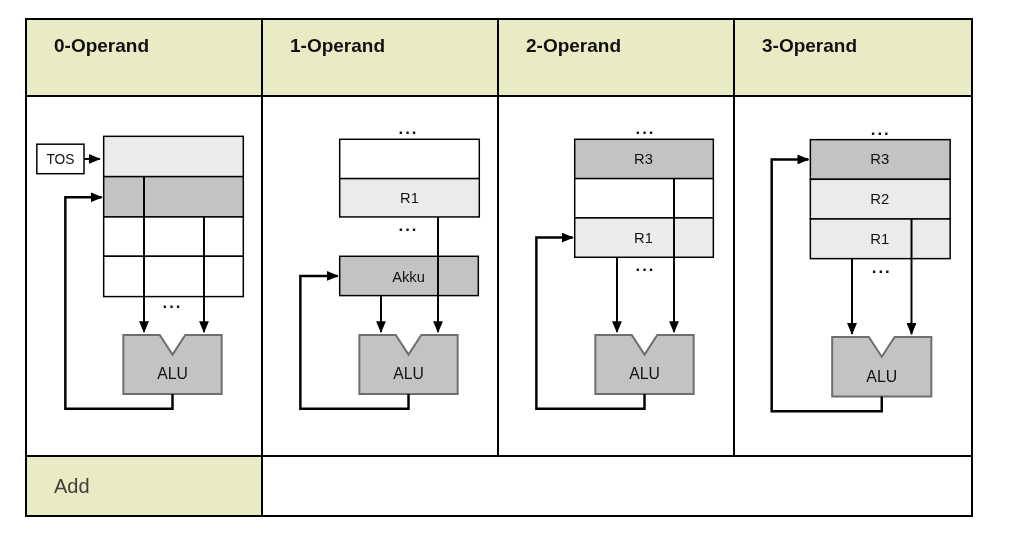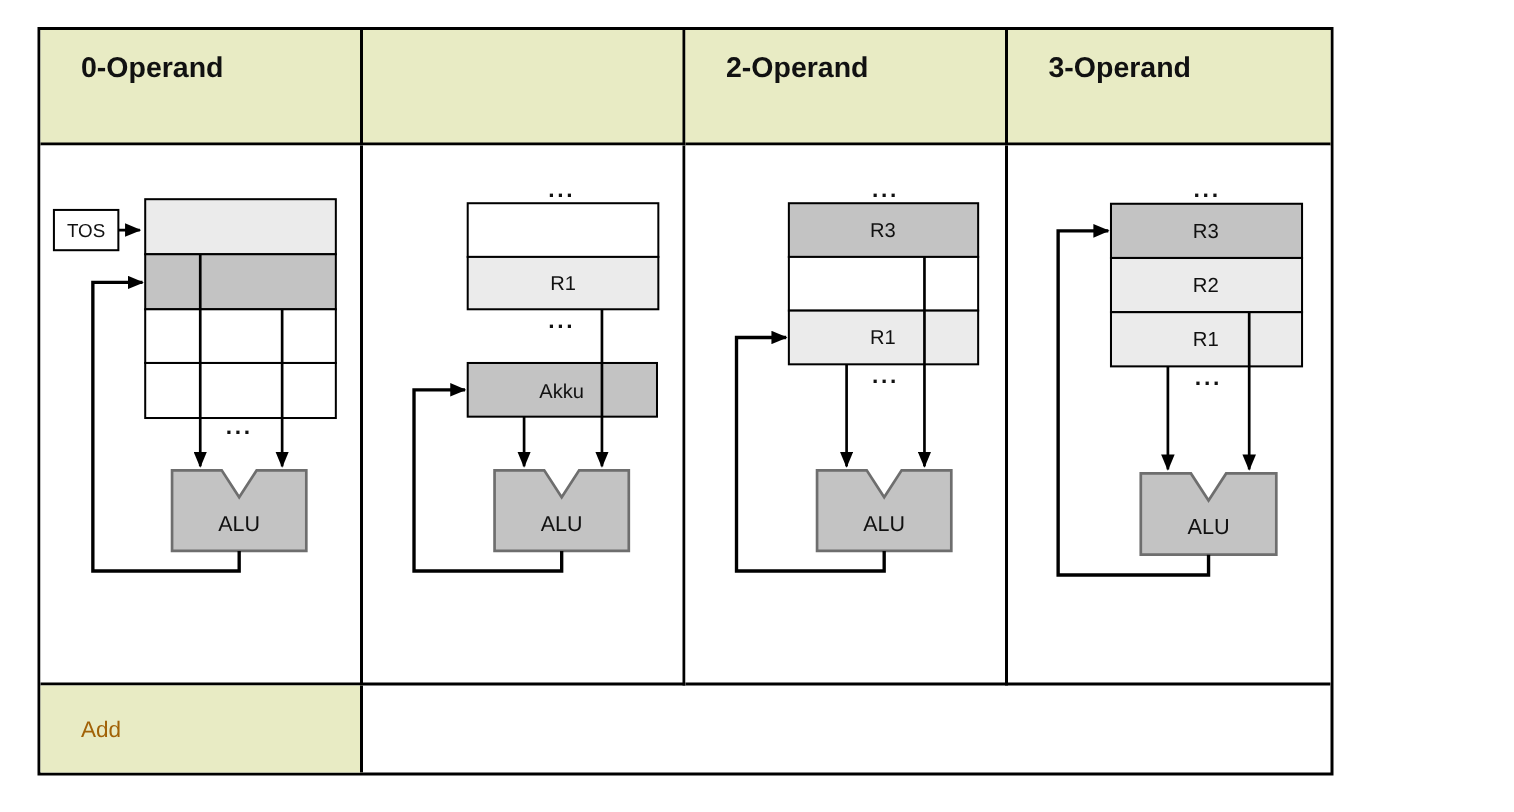--- a/index.html
+++ b/index.html
@@ -1,49 +1,50 @@
 <!DOCTYPE html>
 <html><head>
 <meta charset="utf-8">
 <style>
   html,body { margin:0; padding:0; background:#fff; }
   body { width:1009px; height:541px; position:relative; font-family:"Liberation Sans", sans-serif; }
   .tbl {
-    position:absolute; left:25px; top:18px; width:864px; height:499px;
+    position:absolute; left:25px; top:18px; width:948px; height:499px;
     box-sizing:border-box; border:2px solid #000;
     display:grid; grid-template-columns:repeat(4,1fr); grid-template-rows:77px auto 58px;
     background:#fff;
   }
   .cell { box-sizing:border-box; border-right:2px solid #000; border-bottom:2px solid #000; overflow:hidden; }
   .lastcol { border-right:none; }
   .hdr {
     background:#e8ebc4; padding:13px 10px 0 27px;
     font-size:19px; font-weight:bold; color:#111; line-height:26px;
   }
   .body-cell { background:#fff; }
   .ftr {
     background:#e8ebc4; border-bottom:none; display:flex; align-items:center;
-    padding-left:27px; font-size:15px; color:#a16207; white-space:pre;
+    padding-left:27px; font-size:20px; color:#404040; white-space:pre;
   }
   svg { display:block; }
   svg text { font-family:"Liberation Sans", sans-serif; fill:#111; }
   .boxlbl { font-size:15px; }
   .alulbl { font-size:16px; }
   .toslbl { font-size:14px; }
   .dots { font-size:17px; font-weight:bold; letter-spacing:2px; }
 </style>
 </head>
 <body>
 
 <div class="tbl">
 
   <div class="cell hdr">
     <div>0-Operand</div>
   </div>
   <div class="cell hdr">
+    <div>1-Operand</div>
   </div>
   <div class="cell hdr">
     <div>2-Operand</div>
   </div>
   <div class="cell hdr lastcol">
     <div>3-Operand</div>
   </div>
 
   <div class="cell body-cell">
     <svg width="100%" height="100%" viewBox="0 0 238 358" preserveAspectRatio="xMidYMin meet">

